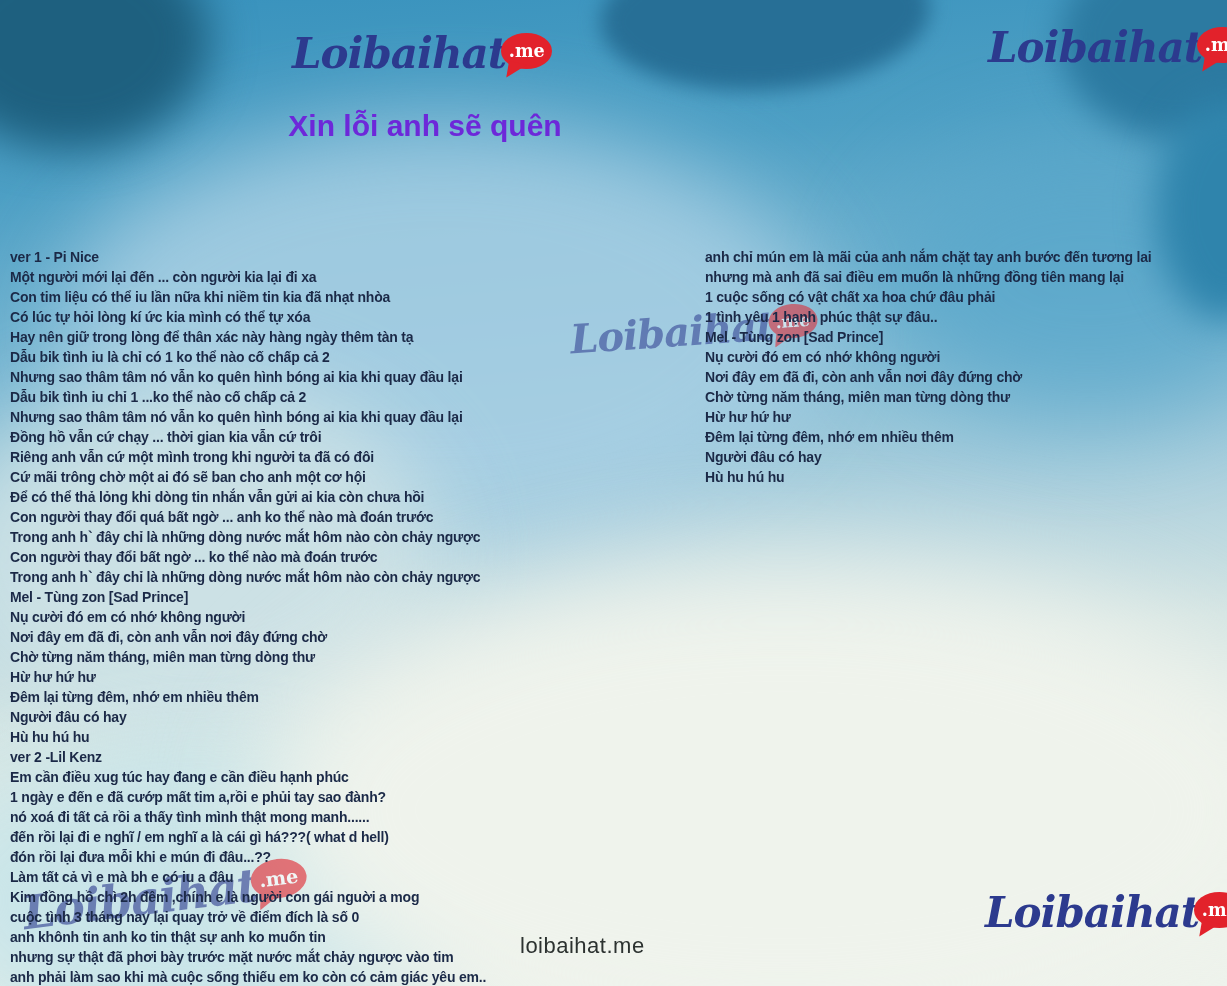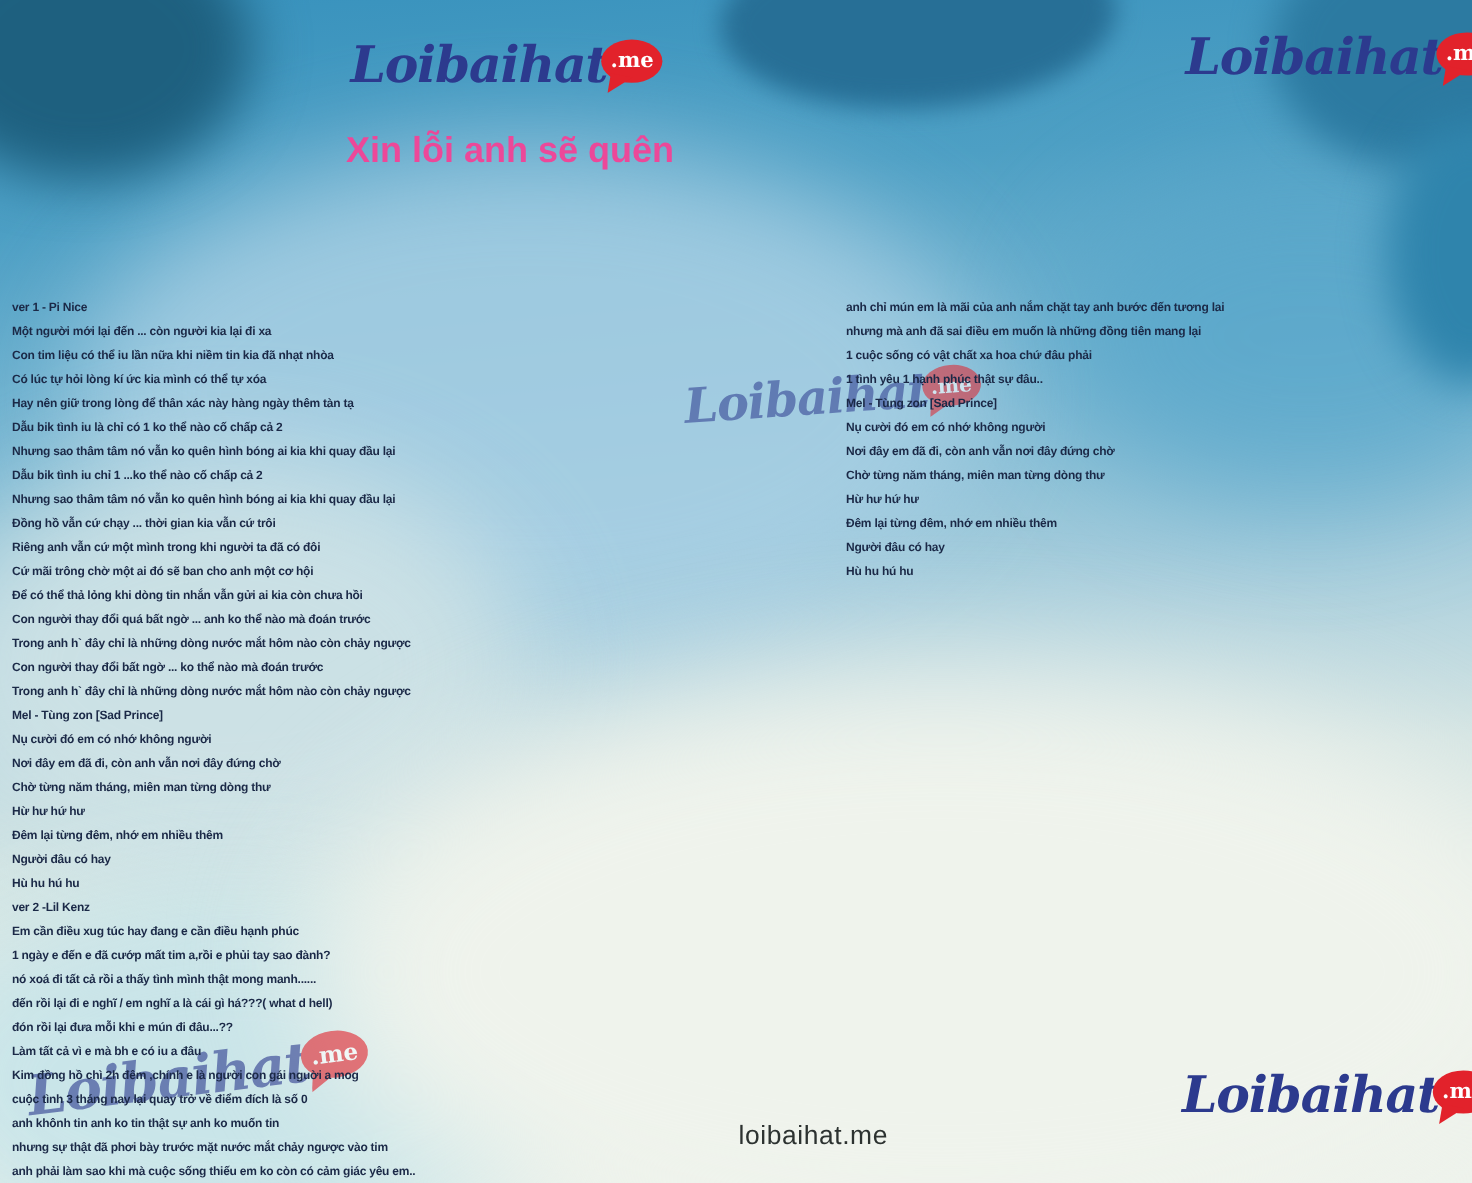--- a/index.html
+++ b/index.html
@@ -40,28 +40,28 @@
   .logo-bottom-right{ left:985px;  top:891px; font-size:42px; }
   .logo-wm-mid      { left:570px;  top:310px; font-size:40px; opacity:.55; transform:rotate(-4deg); z-index:1; }
   .logo-wm-bl       { left:22px;   top:872px; font-size:46px; opacity:.6;  transform:rotate(-7deg); z-index:1; }
 
   .page-title {
     position:absolute; left:0; top:108px; width:850px; text-align:center;
     font-size:30px; font-weight:bold; line-height:36px; z-index:2;
   }
   .lyrics-col {
     position:absolute; top:247px; z-index:3;
-    font-size:10px; font-weight:bold; line-height:20px; letter-spacing:-0.2px;
+    font-size:14px; font-weight:bold; line-height:20px; letter-spacing:-0.2px;
     white-space:pre;
   }
   .col-left  { left:10px; }
   .col-right { left:705px; }
   .lyric-line { height:20px; }
   .footer-site {
-    position:absolute; left:520px; top:932px; width:220px; text-align:right;
+    position:absolute; left:520px; top:932px; width:220px; text-align:left;
     font-size:22px; line-height:28px; z-index:3; letter-spacing:0.5px;
   }
 </style>
 </head>
 <body>
 
 <div class="bg-layer">
   <div class="blob b-right-mid"></div>
   <div class="blob b-light-patch"></div>
   <div class="blob b-left-mid"></div>
@@ -106,19 +106,19 @@
 </div>
 
 <div class="logo logo-bottom-right">
   <span class="logo-script" style="color: rgb(44, 58, 142);">Loibaihat</span>
   <span class="logo-bubble" style="background: rgb(226, 34, 43); color: rgb(255, 255, 255);">
     <span class="logo-bubble-text">.me</span>
     <span class="logo-bubble-tail"></span>
   </span>
 </div>
 
-<h1 class="page-title" style="margin: 0px; color: #ec4899;">Xin lỗi anh sẽ quên</h1>
+<h1 class="page-title" style="margin: 0px; color: #6d28d9;">Xin lỗi anh sẽ quên</h1>
 
 <div class="lyrics-col col-left" style="color: rgb(27, 41, 71);"><div class="lyric-line">ver 1 - Pi Nice</div><div class="lyric-line">Một người mới lại đến ... còn người kia lại đi xa</div><div class="lyric-line">Con tim liệu có thể iu lần nữa khi niềm tin kia đã nhạt nhòa</div><div class="lyric-line">Có lúc tự hỏi lòng kí ức kia mình có thể tự xóa</div><div class="lyric-line">Hay nên giữ trong lòng để thân xác này hàng ngày thêm tàn tạ</div><div class="lyric-line">Dẫu bik tình iu là chỉ có 1 ko thể nào cố chấp cả 2</div><div class="lyric-line">Nhưng sao thâm tâm nó vẫn ko quên hình bóng ai kia khi quay đầu lại</div><div class="lyric-line">Dẫu bik tình iu chỉ 1 ...ko thể nào cố chấp cả 2</div><div class="lyric-line">Nhưng sao thâm tâm nó vẫn ko quên hình bóng ai kia khi quay đầu lại</div><div class="lyric-line">Đồng hồ vẫn cứ chạy ... thời gian kia vẫn cứ trôi</div><div class="lyric-line">Riêng anh vẫn cứ một mình trong khi người ta đã có đôi</div><div class="lyric-line">Cứ mãi trông chờ một ai đó sẽ ban cho anh một cơ hội</div><div class="lyric-line">Để có thể thả lỏng khi dòng tin nhắn vẫn gửi ai kia còn chưa hồi</div><div class="lyric-line">Con người thay đổi quá bất ngờ ... anh ko thể nào mà đoán trước</div><div class="lyric-line">Trong anh h` đây chỉ là những dòng nước mắt hôm nào còn chảy ngược</div><div class="lyric-line">Con người thay đổi bất ngờ ... ko thể nào mà đoán trước</div><div class="lyric-line">Trong anh h` đây chỉ là những dòng nước mắt hôm nào còn chảy ngược</div><div class="lyric-line">Mel - Tùng zon [Sad Prince]</div><div class="lyric-line">Nụ cười đó em có nhớ không người</div><div class="lyric-line">Nơi đây em đã đi, còn anh vẫn nơi đây đứng chờ</div><div class="lyric-line">Chờ từng năm tháng, miên man từng dòng thư</div><div class="lyric-line">Hừ hư hứ hư</div><div class="lyric-line">Đêm lại từng đêm, nhớ em nhiều thêm</div><div class="lyric-line">Người đâu có hay</div><div class="lyric-line">Hù hu hú hu</div><div class="lyric-line">ver 2 -Lil Kenz</div><div class="lyric-line">Em cần điều xug túc hay đang e cần điều hạnh phúc</div><div class="lyric-line">1 ngày e đến e đã cướp mất tim a,rồi e phủi tay sao đành?</div><div class="lyric-line">nó xoá đi tất cả rồi a thấy tình mình thật mong manh......</div><div class="lyric-line">đến rồi lại đi e nghĩ / em nghĩ a là cái gì há???( what d hell)</div><div class="lyric-line">đón rồi lại đưa mỗi khi e mún đi đâu...??</div><div class="lyric-line">Làm tất cả vì e mà bh e có iu a đâu</div><div class="lyric-line">Kim đồng hồ chì 2h đêm ,chính e là người con gái nguời a mog</div><div class="lyric-line">cuộc tình 3 tháng nay lại quay trở về điểm đích là số 0</div><div class="lyric-line">anh khônh tin anh ko tin thật sự anh ko muốn tin</div><div class="lyric-line">nhưng sự thật đã phơi bày trước mặt nước mắt chảy ngược vào tim</div><div class="lyric-line">anh phải làm sao khi mà cuộc sống thiếu em ko còn có cảm giác yêu em..</div></div>
 
 <div class="lyrics-col col-right" style="color: rgb(27, 41, 71);"><div class="lyric-line">anh chỉ mún em là mãi của anh nắm chặt tay anh bước đến tương lai</div><div class="lyric-line">nhưng mà anh đã sai điều em muốn là những đồng tiên mang lại</div><div class="lyric-line">1 cuộc sống có vật chất xa hoa chứ đâu phải</div><div class="lyric-line">1 tình yêu 1 hạnh phúc thật sự đâu..</div><div class="lyric-line">Mel - Tùng zon [Sad Prince]</div><div class="lyric-line">Nụ cười đó em có nhớ không người</div><div class="lyric-line">Nơi đây em đã đi, còn anh vẫn nơi đây đứng chờ</div><div class="lyric-line">Chờ từng năm tháng, miên man từng dòng thư</div><div class="lyric-line">Hừ hư hứ hư</div><div class="lyric-line">Đêm lại từng đêm, nhớ em nhiều thêm</div><div class="lyric-line">Người đâu có hay</div><div class="lyric-line">Hù hu hú hu</div></div>
 
 <div class="footer-site" style="color: rgb(44, 50, 48);">loibaihat.me</div>
 
 </body></html>

